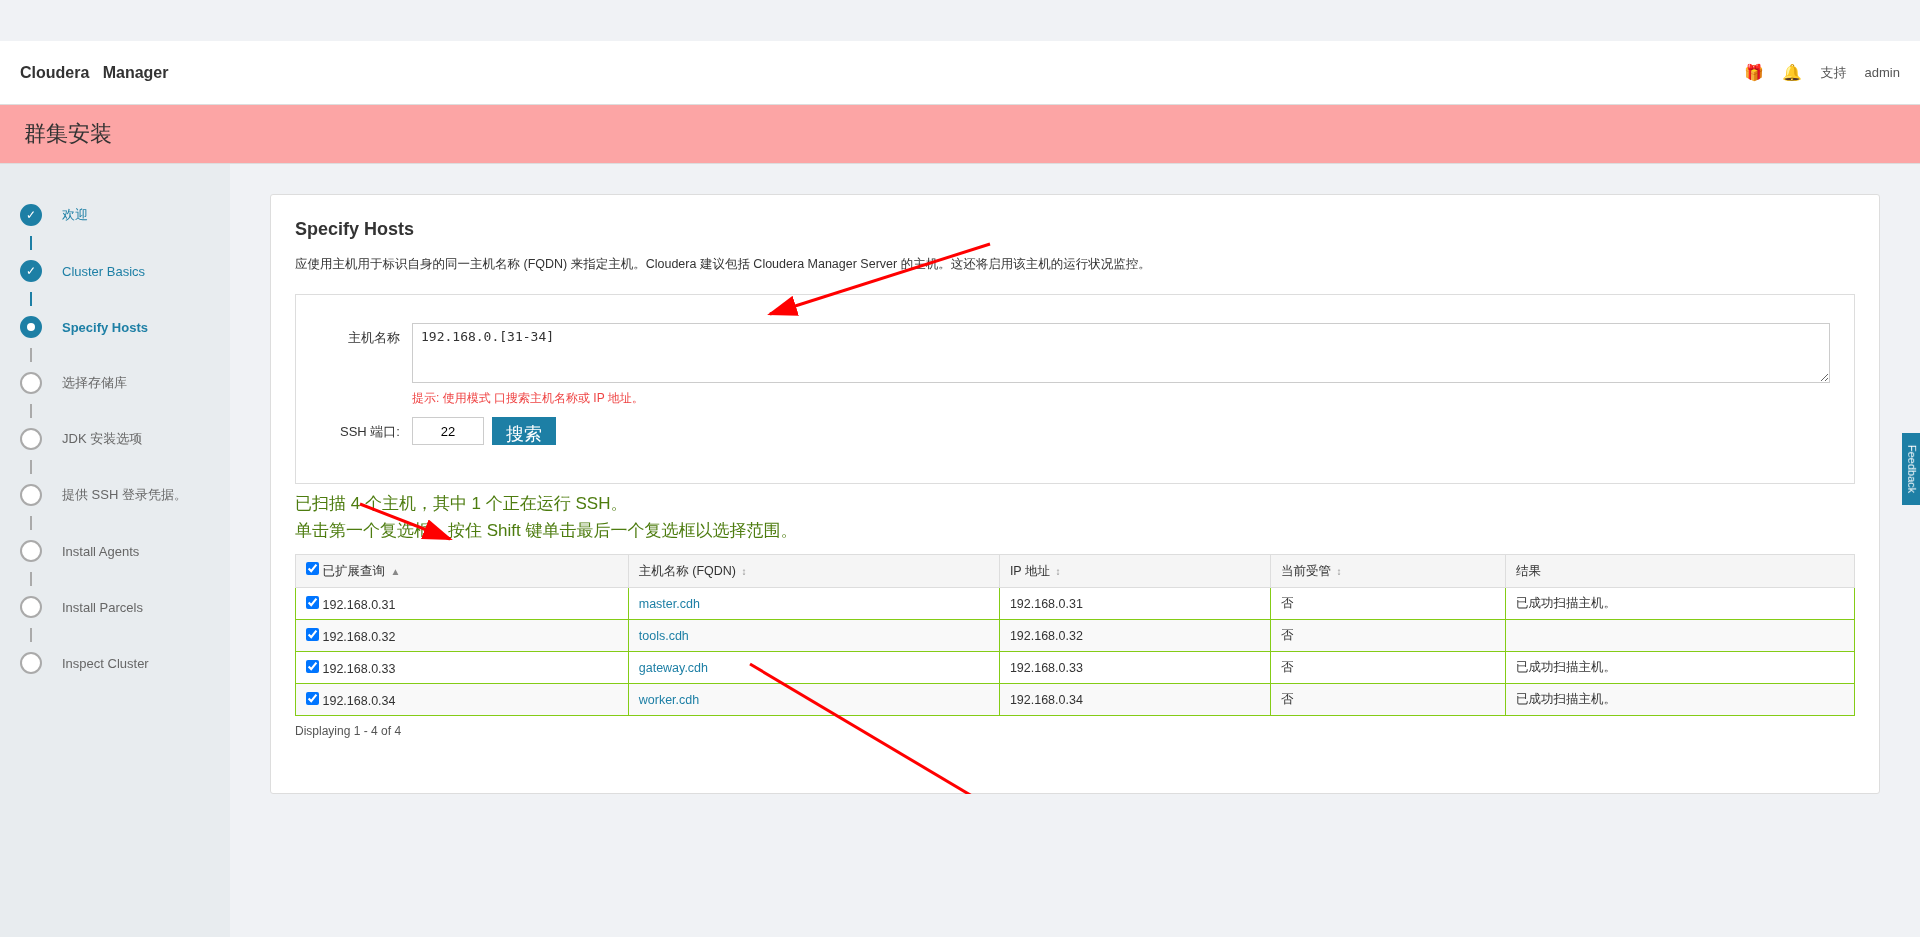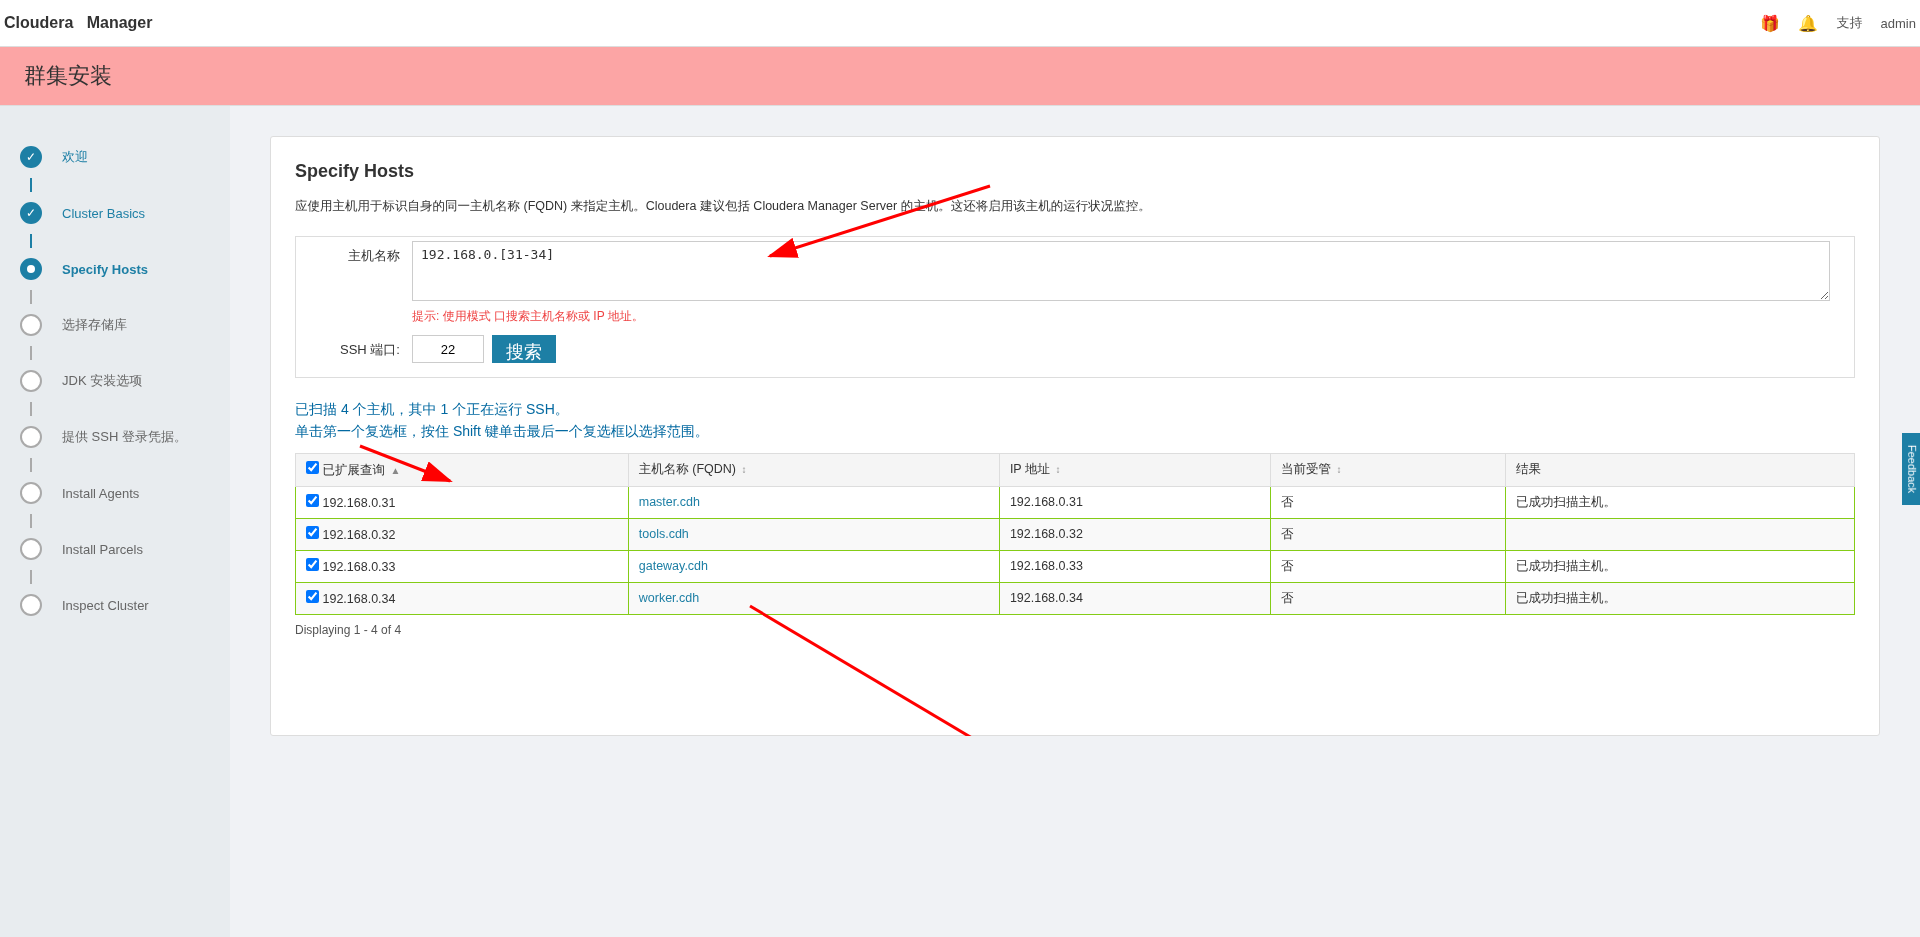--- a/index.html
+++ b/index.html
@@ -2,25 +2,26 @@
 <html><head>
   <meta charset="utf-8">
   <style>
     * { box-sizing: border-box; margin: 0; padding: 0; }
     body { font-family: 'Arial', sans-serif; font-size: 13px; background: #f0f2f5; color: #333; }
 
     
     .navbar {
       background: #fff;
       border-bottom: 1px solid #ddd;
-      height: 47px;
+      height: 64px;
       display: flex;
       align-items: center;
-      padding: 0 4px;
+      padding: 0 20px;
       justify-content: space-between;
+      margin-top: 41px;
     }
     .navbar-brand {
       font-size: 16px;
       color: #333;
     }
     .navbar-brand span { font-weight: bold; }
     .navbar-right {
       display: flex;
       align-items: center;
       gap: 18px;
@@ -144,22 +145,21 @@
     .description {
       font-size: 12.5px;
       color: #333;
       margin-bottom: 20px;
       line-height: 1.6;
     }
 
     
     .form-box {
       border: 1px solid #ddd;
-      padding: 4px 24px;
-      margin-bottom: 20px;
+      padding: 28px 24px;
     }
     .form-row {
       display: flex;
       align-items: flex-start;
       margin-bottom: 10px;
       gap: 12px;
     }
     .form-label {
       width: 80px;
       text-align: right;
@@ -203,24 +203,25 @@
       height: 28px;
     }
     .ssh-row {
       display: flex;
       align-items: center;
       gap: 8px;
     }
 
     
     .status-text {
-      font-size: 14px;
-      color: #0369a1;
+      font-size: 17px;
+      color: #4d7c0f;
       margin-bottom: 10px;
       line-height: 1.6;
+      margin-top: 6px;
     }
 
     
     .hosts-table {
       width: 100%;
       border-collapse: collapse;
       font-size: 12.5px;
       border-radius: 23px;
     }
     .hosts-table th {

